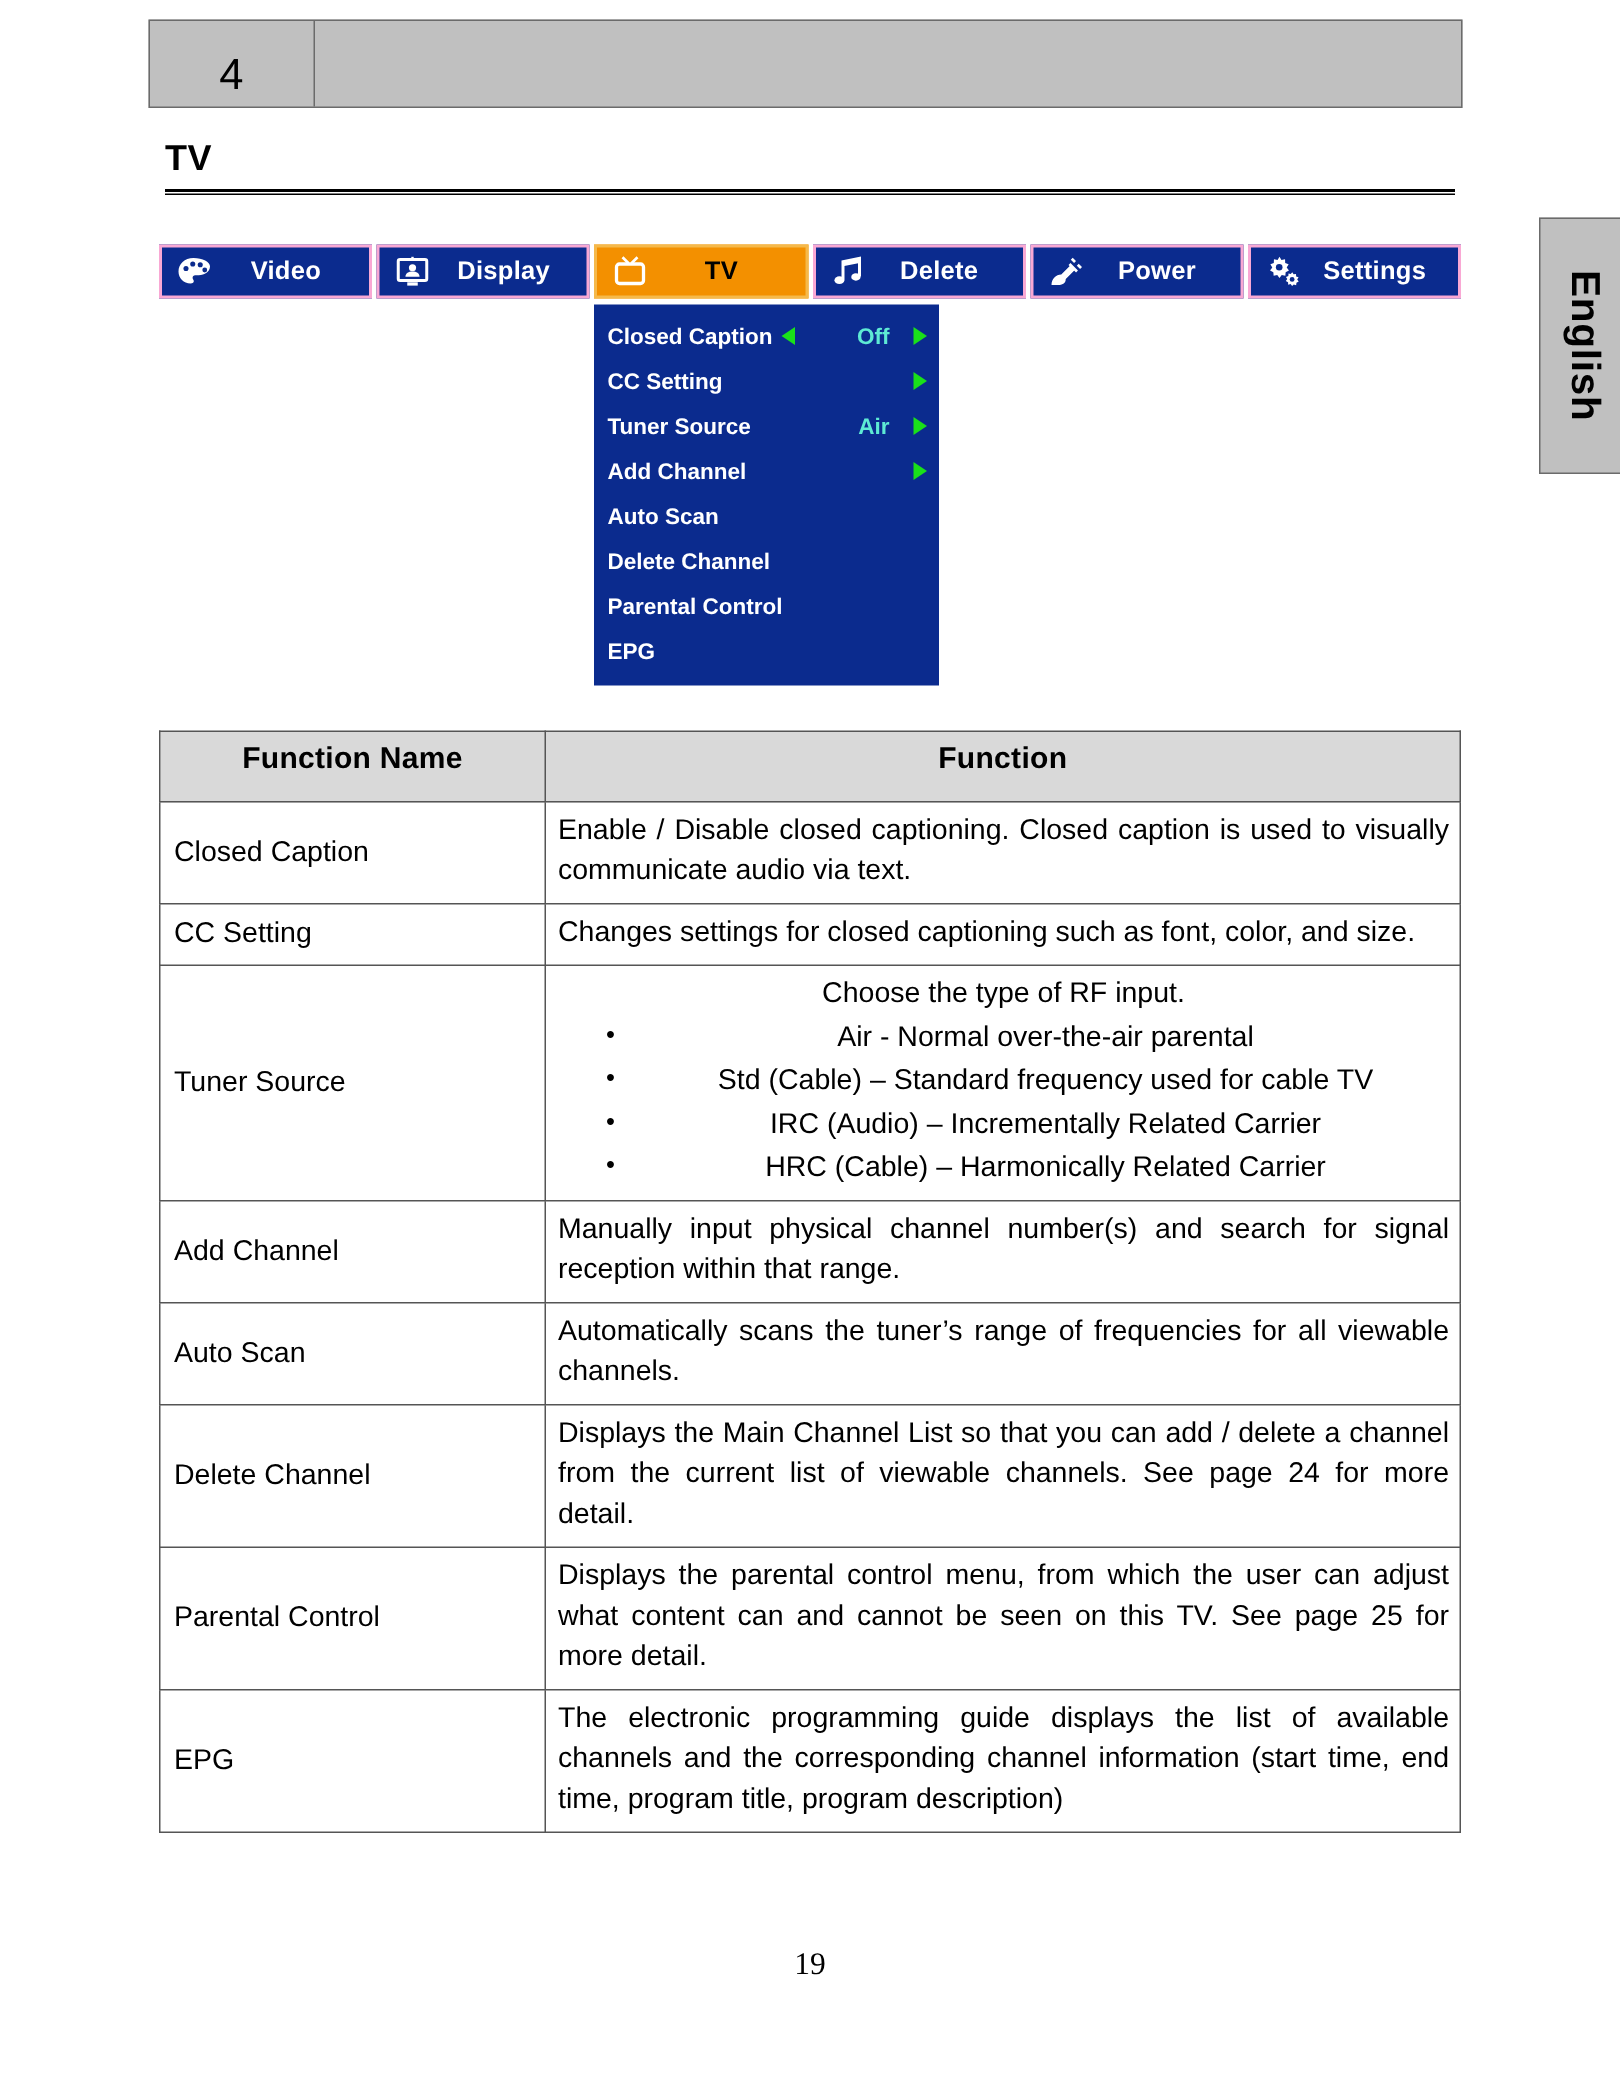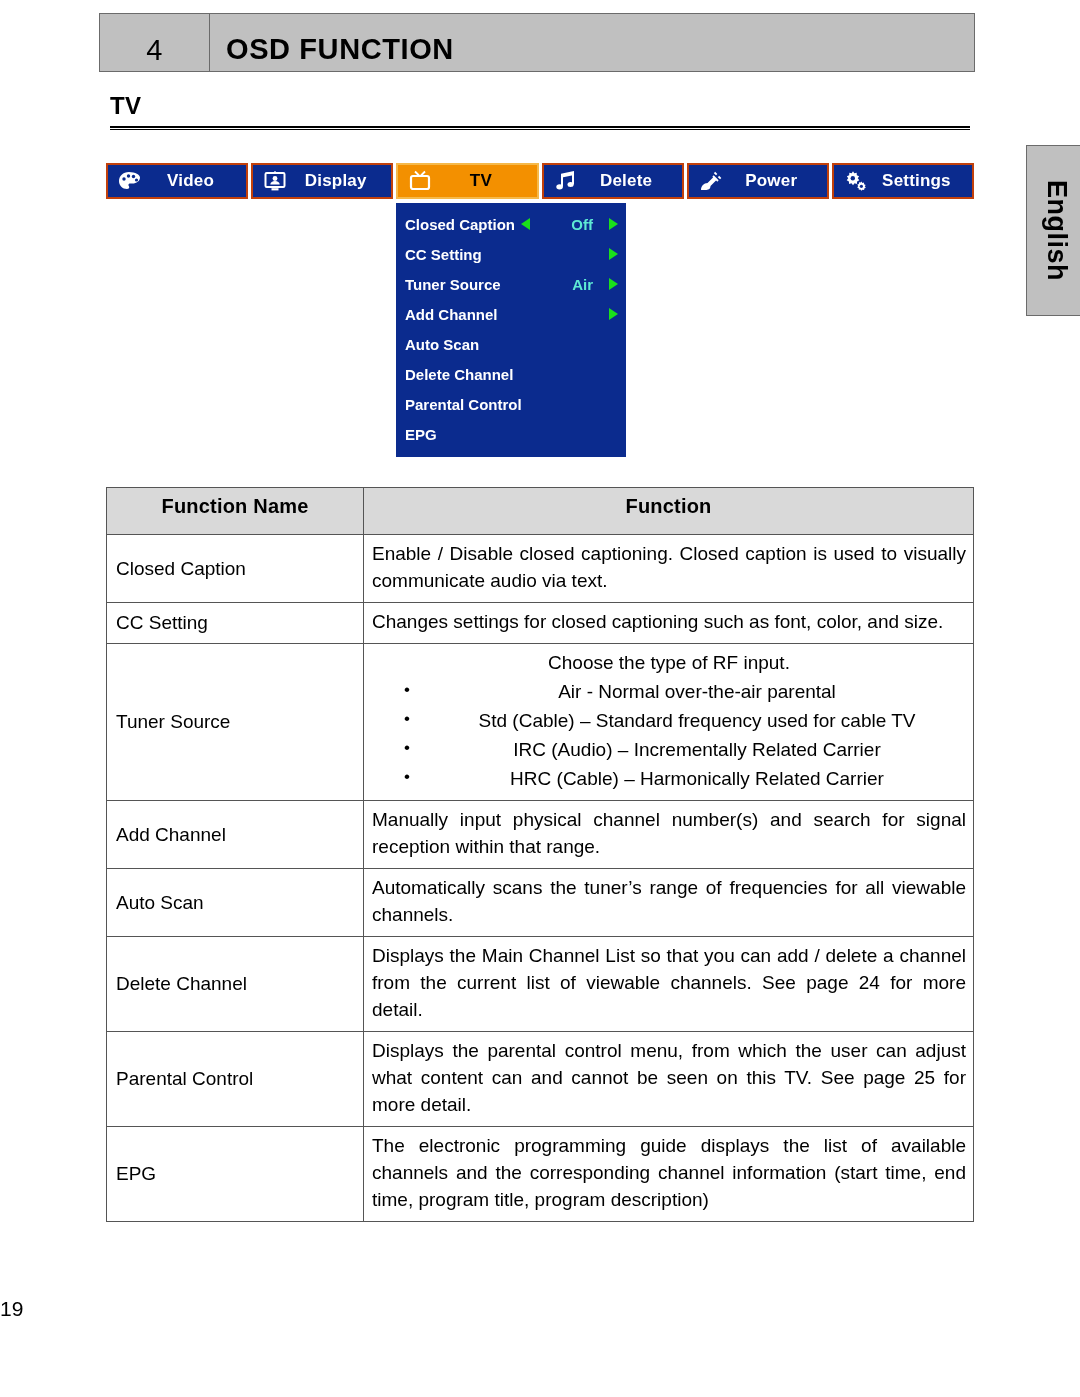--- a/index.html
+++ b/index.html
@@ -103,21 +103,21 @@
     position: absolute;
     left: 106px;
     top: 163px;
     width: 868px;
     height: 36px;
     display: flex;
   }
   .osd-tab {
     flex: 1;
     background: #0b2b8e;
-    border: 2px solid #c2410c;
+    border: 2px solid #f9a8d4;
     box-sizing: border-box;
     display: flex;
     align-items: center;
     padding-left: 9px;
     margin-right: 3px;
     position: relative;
   }
   .osd-tab:last-child { margin-right: 0; }
   .osd-tab.active {
     background: #f39000;
@@ -255,32 +255,31 @@
     top: -1px;
     font-size: 17px;
   }
 
   
   .page-number {
     position: absolute;
     left: 0;
     top: 1297px;
     width: 1080px;
+    text-align: center;
     font-size: 21px;
+    font-family: Liberation Serif, serif;
   }
 </style>
 </head>
 <body>
 
 <div class="chapter-header">
   <div class="chapter-num">
     <span>4</span>
-  </div>
-  <div class="chapter-title">
-    <span>OSD FUNCTION</span>
   </div>
 </div>
 
 <div class="section-heading">TV</div>
 <div class="section-rule"></div>
 
 <div class="lang-tab">
   <span>English</span>
 </div>
 

